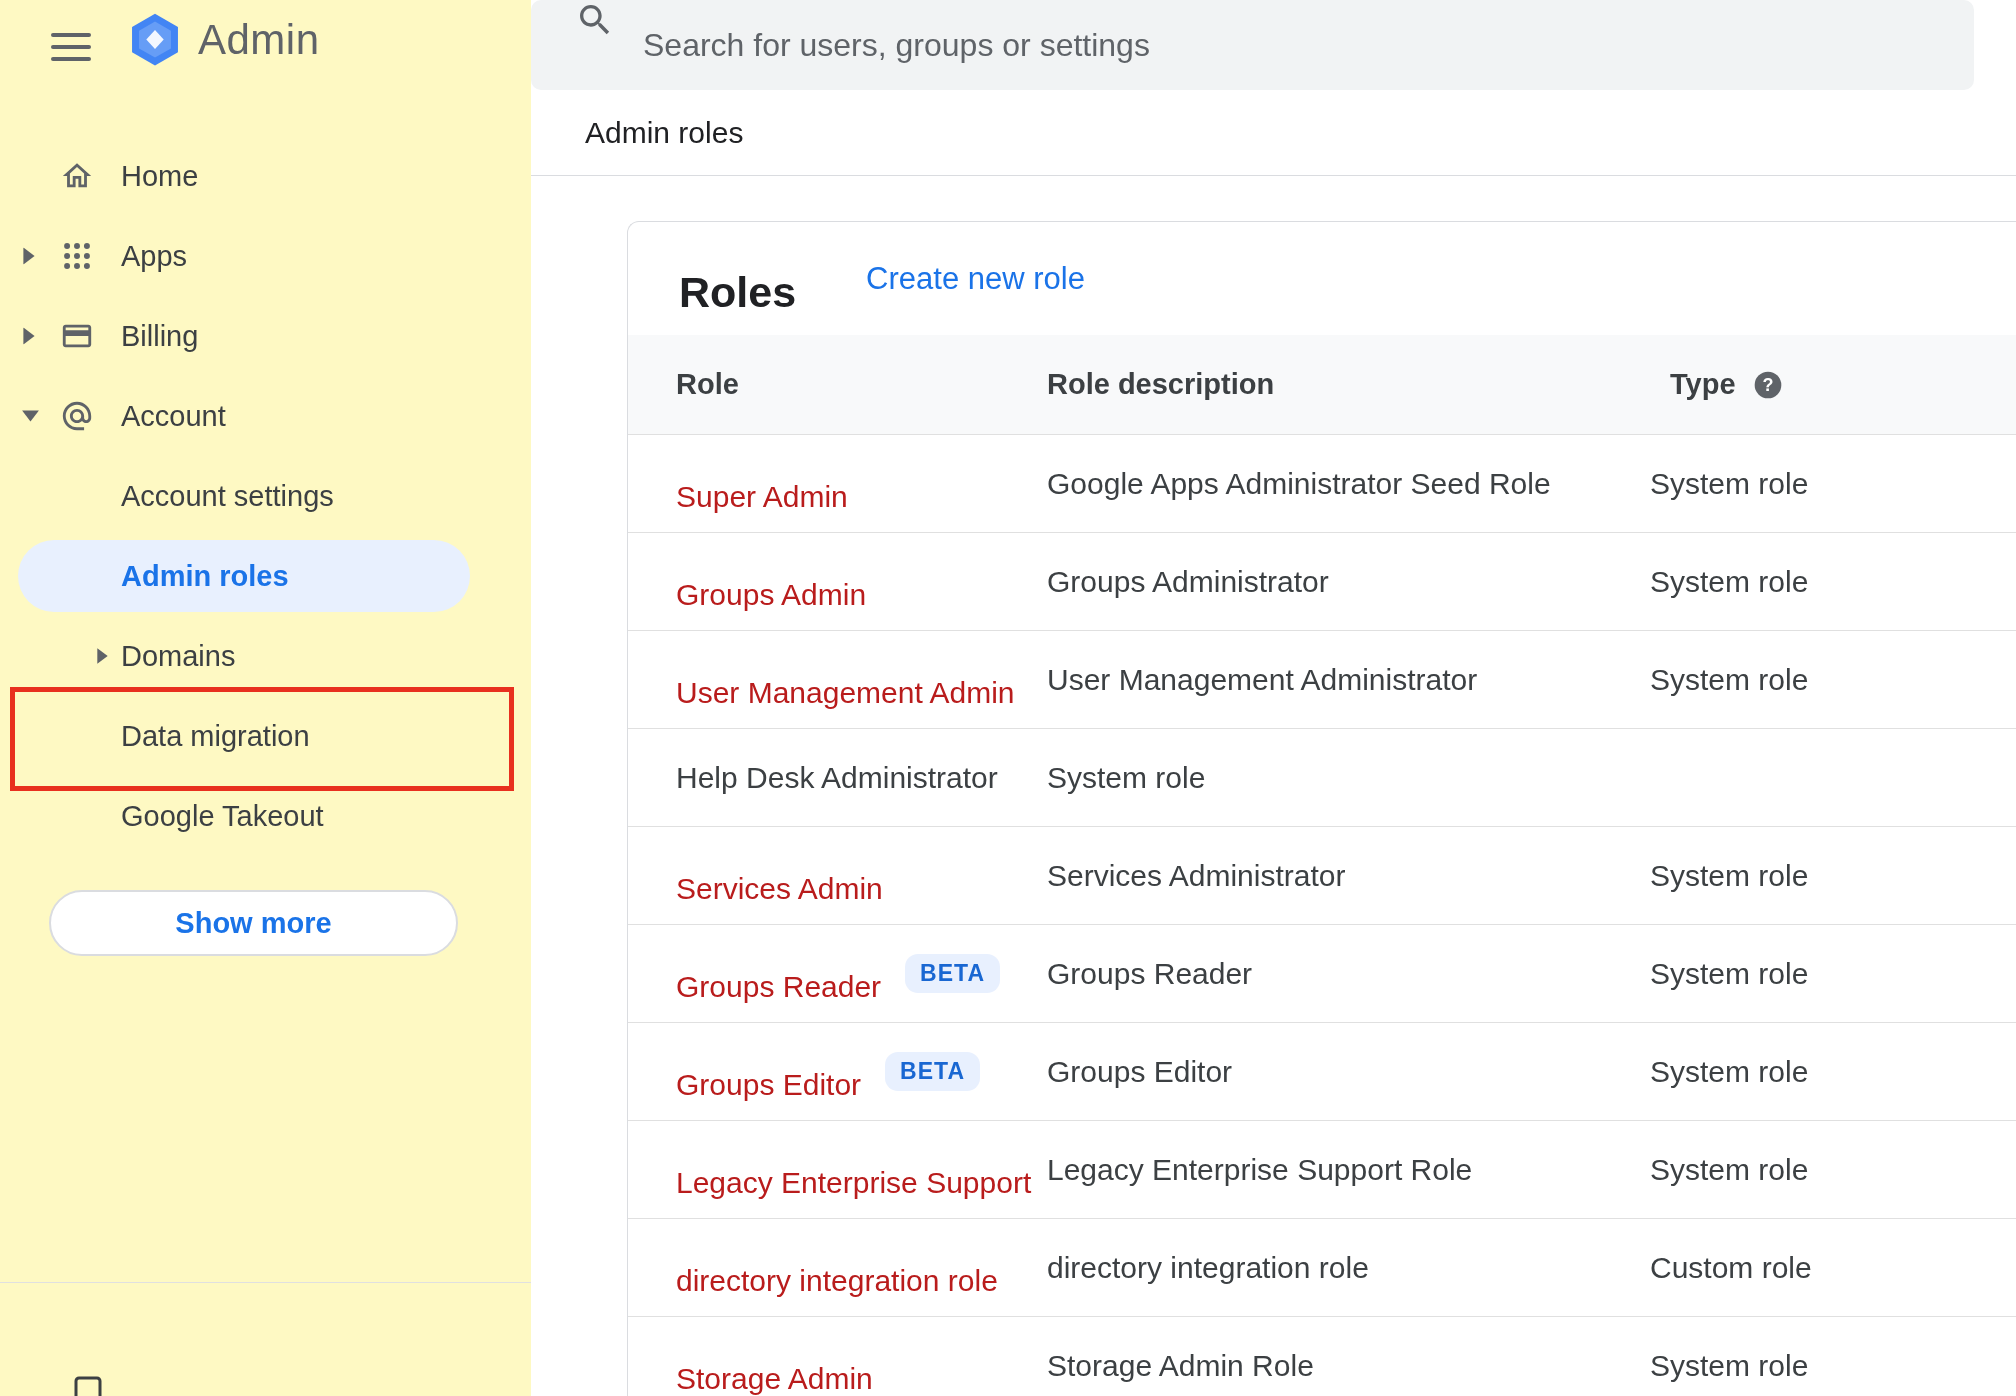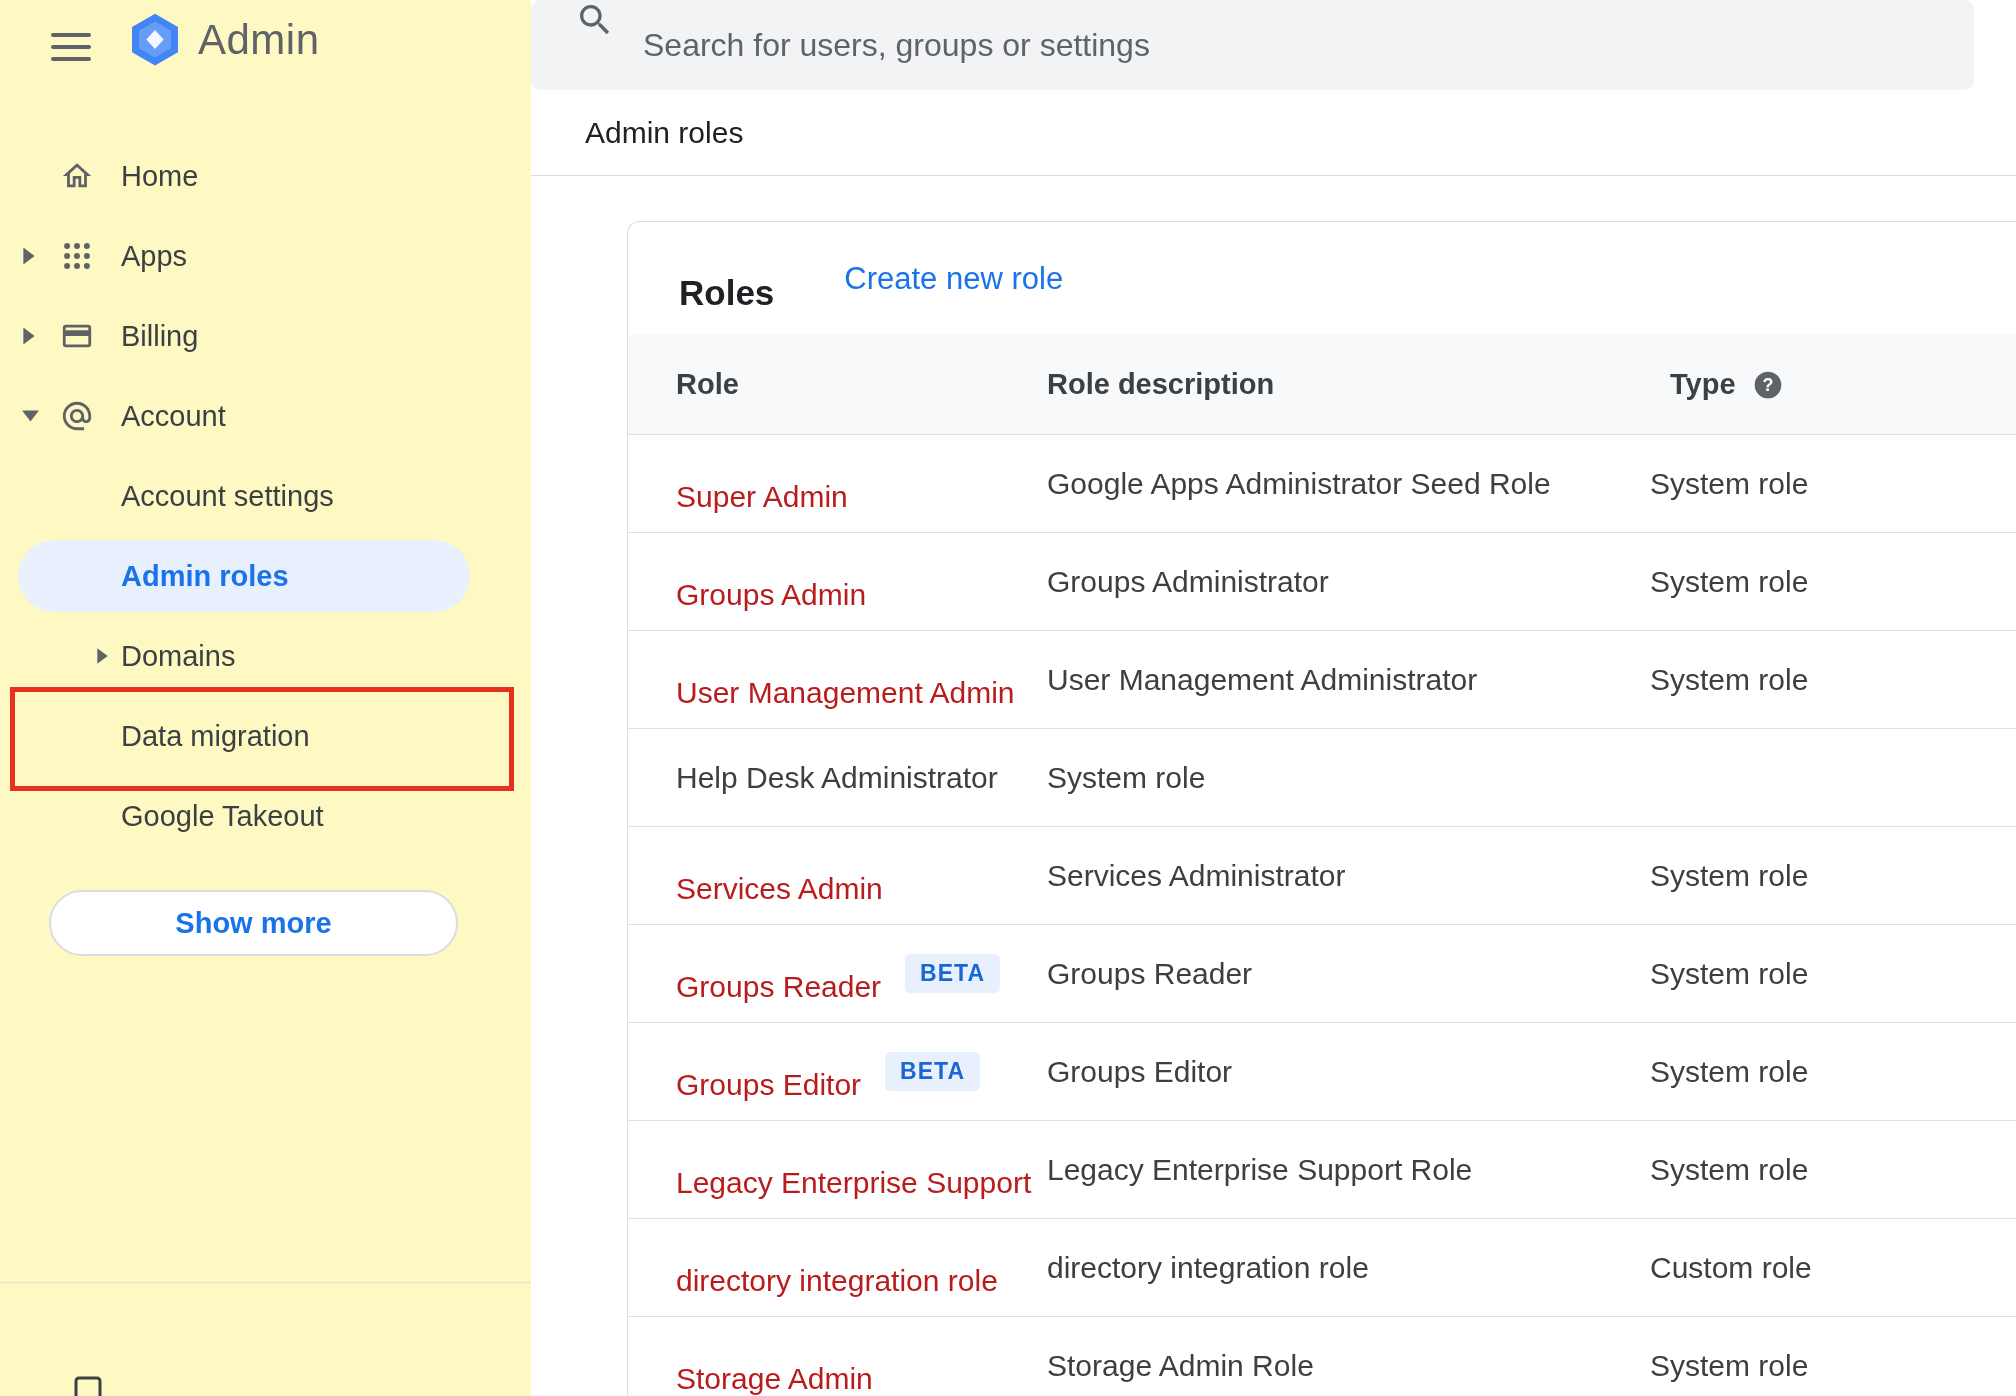--- a/index.html
+++ b/index.html
@@ -39,31 +39,31 @@
   .searchbar { position:absolute; left:0; top:0; width:1443px; height:90px; background:#f1f3f4; border-radius:10px; display:flex; cursor:text; }
   .search-icon { margin-left:44px; display:flex; }
   .search-input { flex:1; margin-left:28px; margin-right:30px; border:none; background:transparent; outline:none; font-size:32px; color:#202124; font-family:inherit; }
   .search-input::placeholder { color:#5f6368; opacity:1; }
 
   .breadcrumb-row { position:absolute; left:0; top:90px; width:1485px; height:86px; border-bottom:1px solid #dadce0; display:flex; align-items:center; }
   .breadcrumb-label { margin-left:54px; font-size:30px; color:#202124; }
 
   .card { position:absolute; left:96px; top:221px; width:1389px; height:1300px; background:#fff; border:1px solid #dadce0; border-right:none; border-bottom:none; border-radius:12px 0 0 0; }
   .card-header { height:113px; display:flex; align-items:center; padding-left:51px; }
-  .roles-title { font-size:35px; font-weight:700; color:#202124;margin-top:28px; }
+  .roles-title { font-size:43px; font-weight:700; color:#202124;margin-top:28px; }
   .create-link { margin-left:70px; font-size:31px; color:#1a73e8; text-decoration:none; cursor:pointer; }
 
   .thead, .trow { display:grid; grid-template-columns:371px 603px 1fr; padding-left:48px; align-items:center; }
   .thead { height:99px; background:#f8f9fa; font-size:29px; color:#3c4043; font-weight:700; }
   .th-type { display:flex; align-items:center; gap:16px;margin-left:20px; }
   .trow { height:98px; border-top:1px solid #e0e0e0; font-size:30px; background:#fff; }
   .cell-role { display:flex; align-items:center; }
   .role-link { color:#b91c1c; text-decoration:none; cursor:pointer; white-space:nowrap;margin-top:27px; }
   .cell-desc, .cell-type { color:#3c4043; white-space:nowrap; }
-  .beta { display:inline-block; margin-left:24px; background:#e8f0fe; color:#1967d2; font-size:23px; font-weight:700; letter-spacing:1px; padding:8px 15px; border-radius:5px; line-height:1; }
+  .beta { display:inline-block; margin-left:24px; background:#e8f0fe; color:#1967d2; font-size:23px; font-weight:700; letter-spacing:1px; padding:8px 15px; border-radius:13px; line-height:1; }
 </style>
 </head>
 <body>
 
 <div class="sidebar">
   <div class="sidebar-header">
     <button class="hamburger">
         <i></i>
         <i></i>
         <i></i>

